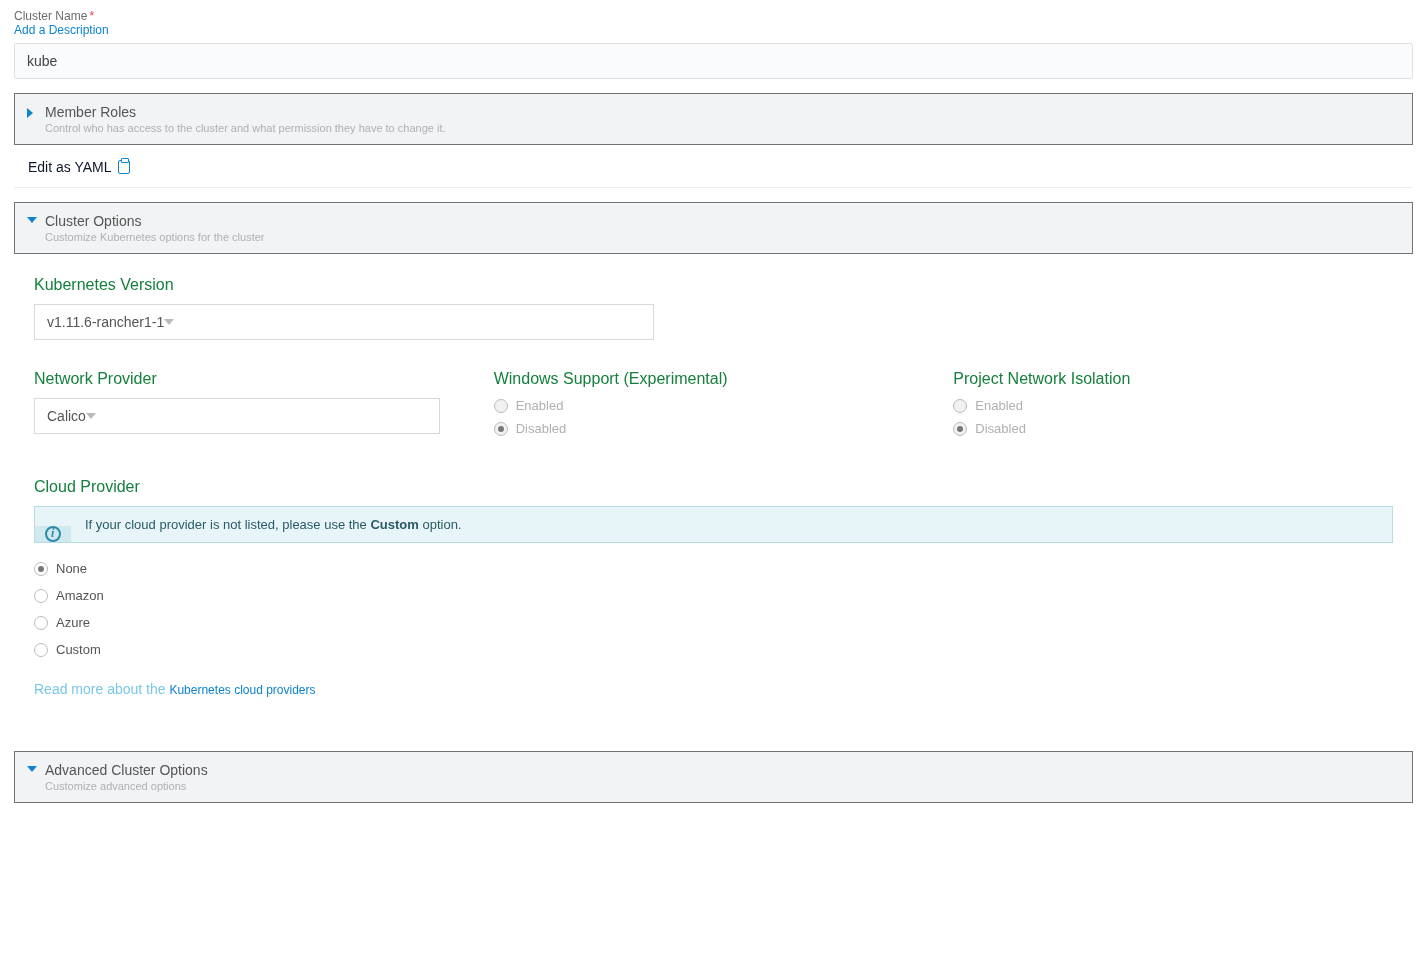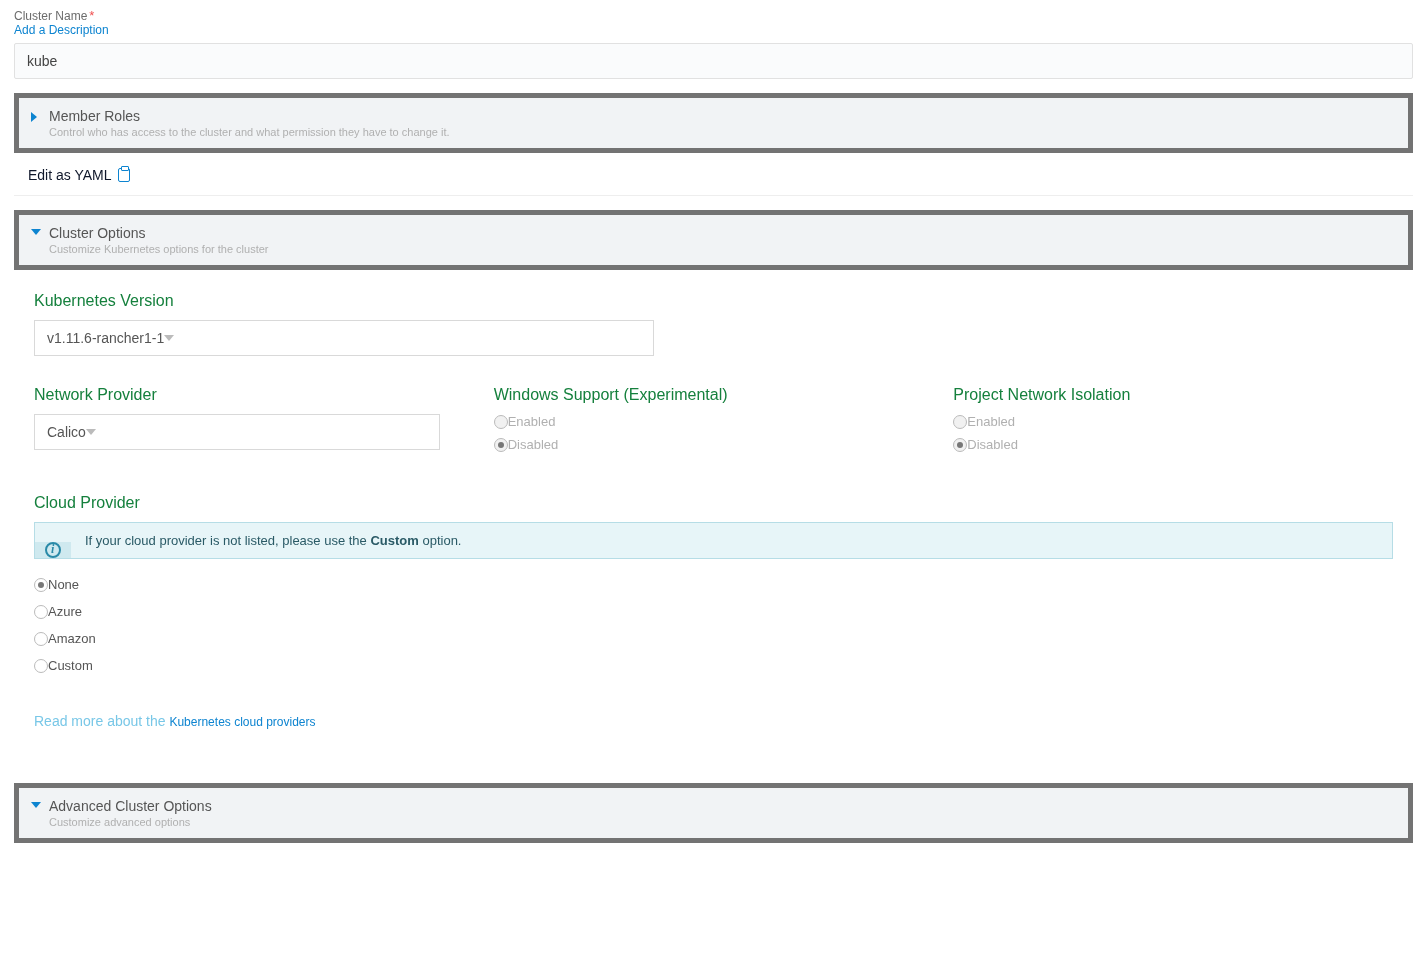--- a/index.html
+++ b/index.html
@@ -3,52 +3,52 @@
 <meta charset="utf-8">
 <style>
   * { box-sizing: border-box; margin: 0; padding: 0; }
   body { font-family: -apple-system, BlinkMacSystemFont, "Segoe UI", Helvetica, Arial, sans-serif; font-size: 13px; color: #555; background: #fff; padding: 8px 14px; }
   .top-row { display: flex; justify-content: space-between; align-items: flex-start; margin-bottom: 6px; flex-direction: column; }
   .label { font-size: 12px; color: #6c6c6c; font-weight: 400; }
   .req { color: #f05050; margin-left: 2px; }
   .link { color: #0d84d0; cursor: pointer; font-size: 12px; }
   .link-light { color: #78c7e7; }
   input.textfield { width: 100%; padding: 9px 12px; border: 1px solid #e1e1e1; background: #fafbfc; font-size: 14px; color: #444; border-radius: 2px; outline: none; }
-  .panel-header { display: flex; align-items: flex-start; background: #f1f3f5; border: 5px solid #737373; padding: 10px 12px; margin-top: 14px; cursor: pointer; }
+  .panel-header { display: flex; align-items: flex-start; background: #f1f3f5; border: 1px solid #737373; padding: 10px 12px; margin-top: 14px; cursor: pointer; }
   .panel-header .caret { width: 18px; flex: 0 0 18px; margin-top: 4px; }
   .caret-right { width: 0; height: 0; border-top: 5px solid transparent; border-bottom: 5px solid transparent; border-left: 6px solid #0d84d0; }
   .caret-down { width: 0; height: 0; border-left: 5px solid transparent; border-right: 5px solid transparent; border-top: 6px solid #0d84d0; }
   .panel-title { font-size: 14px; color: #555; }
   .panel-sub { font-size: 11px; color: #b0b0b0; margin-top: 2px; }
   .yaml-row { margin-top: 14px; padding-bottom: 12px; border-bottom: 1px solid #eee; }
   .yaml-link { color: #0f172a; font-size: 14px; display: inline-flex; align-items: center; gap: 6px; cursor: pointer; padding-left: 14px; }
   .paste-icon { display: inline-block; width: 12px; height: 14px; border: 1px solid #0d84d0; border-radius: 2px; position: relative; }
   .paste-icon::before { content: ""; position: absolute; top: -3px; left: 2px; width: 6px; height: 3px; border: 1px solid #0d84d0; border-radius: 1px; background: #fff; }
   .panel-body { padding: 22px 20px 40px 20px; }
   .field-label { font-size: 16px; color: #15803d; margin-bottom: 10px; display: block; }
   .select { display: flex; align-items: center; border: 1px solid #d9d9d9; background: #fff; padding: 9px 12px; font-size: 14px; color: #555; cursor: pointer; width: 100%; }
   .select-wide { max-width: 620px; }
   .select-med { max-width: 406px; }
   .chevron { width: 0; height: 0; border-left: 5px solid transparent; border-right: 5px solid transparent; border-top: 6px solid #bbb; }
   .cols3 { display: flex; gap: 20px; margin-top: 30px; }
   .col { flex: 1; }
-  .radio-row { display: flex; align-items: center; gap: 0; margin-bottom: 8px; font-size: 13px; }
+  .radio-row { display: flex; align-items: center; gap: 8px; margin-bottom: 8px; font-size: 13px; }
   .radio-outer { width: 14px; height: 14px; border-radius: 50%; border: 1px solid #bbb; display: flex; align-items: center; justify-content: center; flex: 0 0 14px; }
   .radio-outer.on::after { content: ""; width: 6px; height: 6px; border-radius: 50%; background: #777; }
   .radio-outer.disabled { background: #f1f1f1; }
   .radio-label-disabled { color: #b0b0b0; }
   .info-banner { display: flex; align-items: flex-end; border: 1px solid #b6dde6; background: #e7f5f8; margin-top: 10px; margin-bottom: 18px; }
   .info-icon-box { width: 36px; background: #cfe9ef; display: flex; align-items: center; justify-content: center; }
   .info-glyph { width: 16px; height: 16px; border: 2px solid #2a8aa8; border-radius: 50%; position: relative; }
   .info-glyph::after { content: "i"; position: absolute; top: -2px; left: 4px; font-style: italic; font-family: Georgia, serif; font-size: 12px; color: #2a8aa8; font-weight: bold; }
   .info-text { padding: 10px 14px; font-size: 13px; color: #2a5a66; }
   .info-text b { font-weight: 600; }
   .cloud-list { margin-top: 6px; }
   .cloud-list .radio-row { margin-bottom: 12px; }
-  .footer-link { margin-top: 40px; font-size: 14px; }
+  .footer-link { margin-top: 24px; font-size: 14px; }
 </style>
 </head>
 <body>
 
 
 
 
 <div class="top-row">
   <div>
     <span class="label">Cluster Name</span><span class="req">*</span>
@@ -138,25 +138,25 @@
       </div>
     </div>
 
     <div class="cloud-list">
       <div class="radio-row">
         <span class="radio-outer on"></span>
         <span>None</span>
       </div>
       <div class="radio-row">
         <span class="radio-outer"></span>
-        <span>Azure</span>
+        <span>Amazon</span>
       </div>
       <div class="radio-row">
         <span class="radio-outer"></span>
-        <span>Amazon</span>
+        <span>Azure</span>
       </div>
       <div class="radio-row">
         <span class="radio-outer"></span>
         <span>Custom</span>
       </div>
     </div>
 
     <div class="footer-link">
       <span class="link-light">Read more about the </span><span class="link">Kubernetes cloud providers</span>
     </div>

